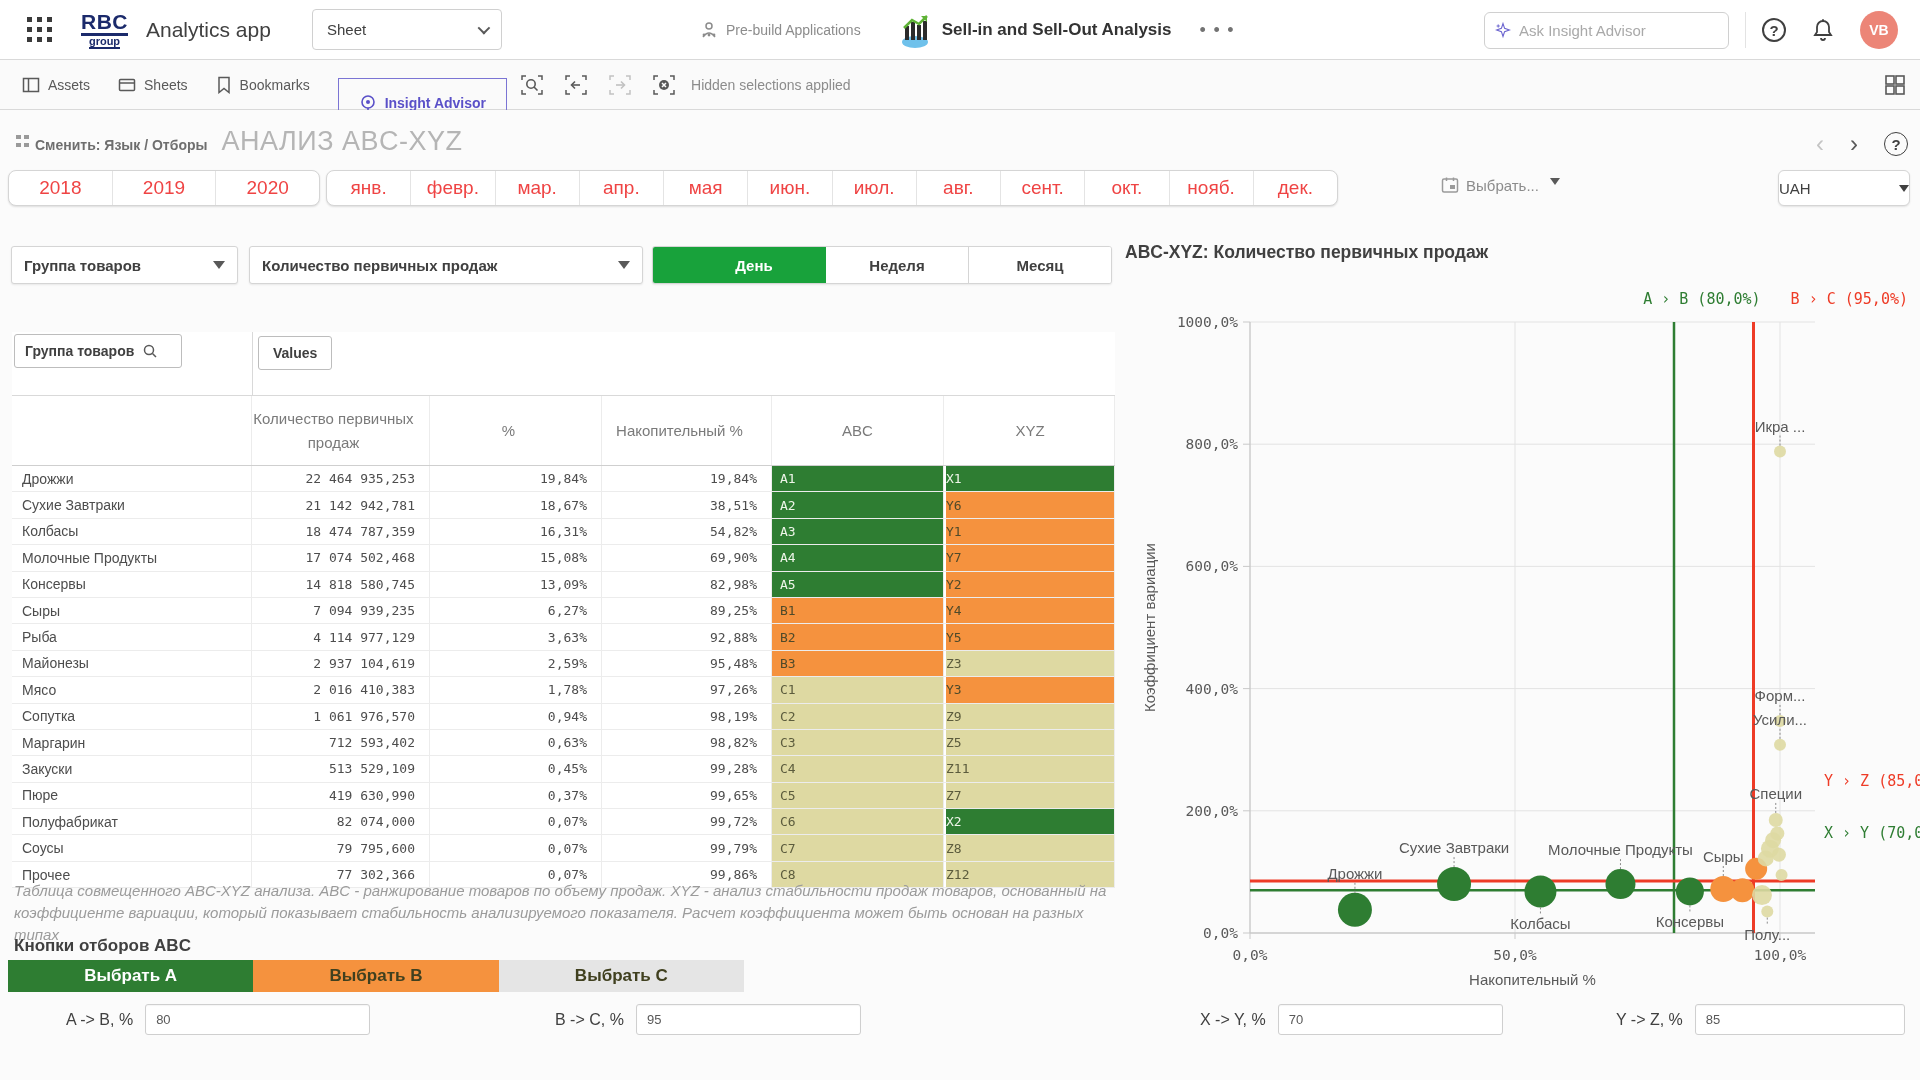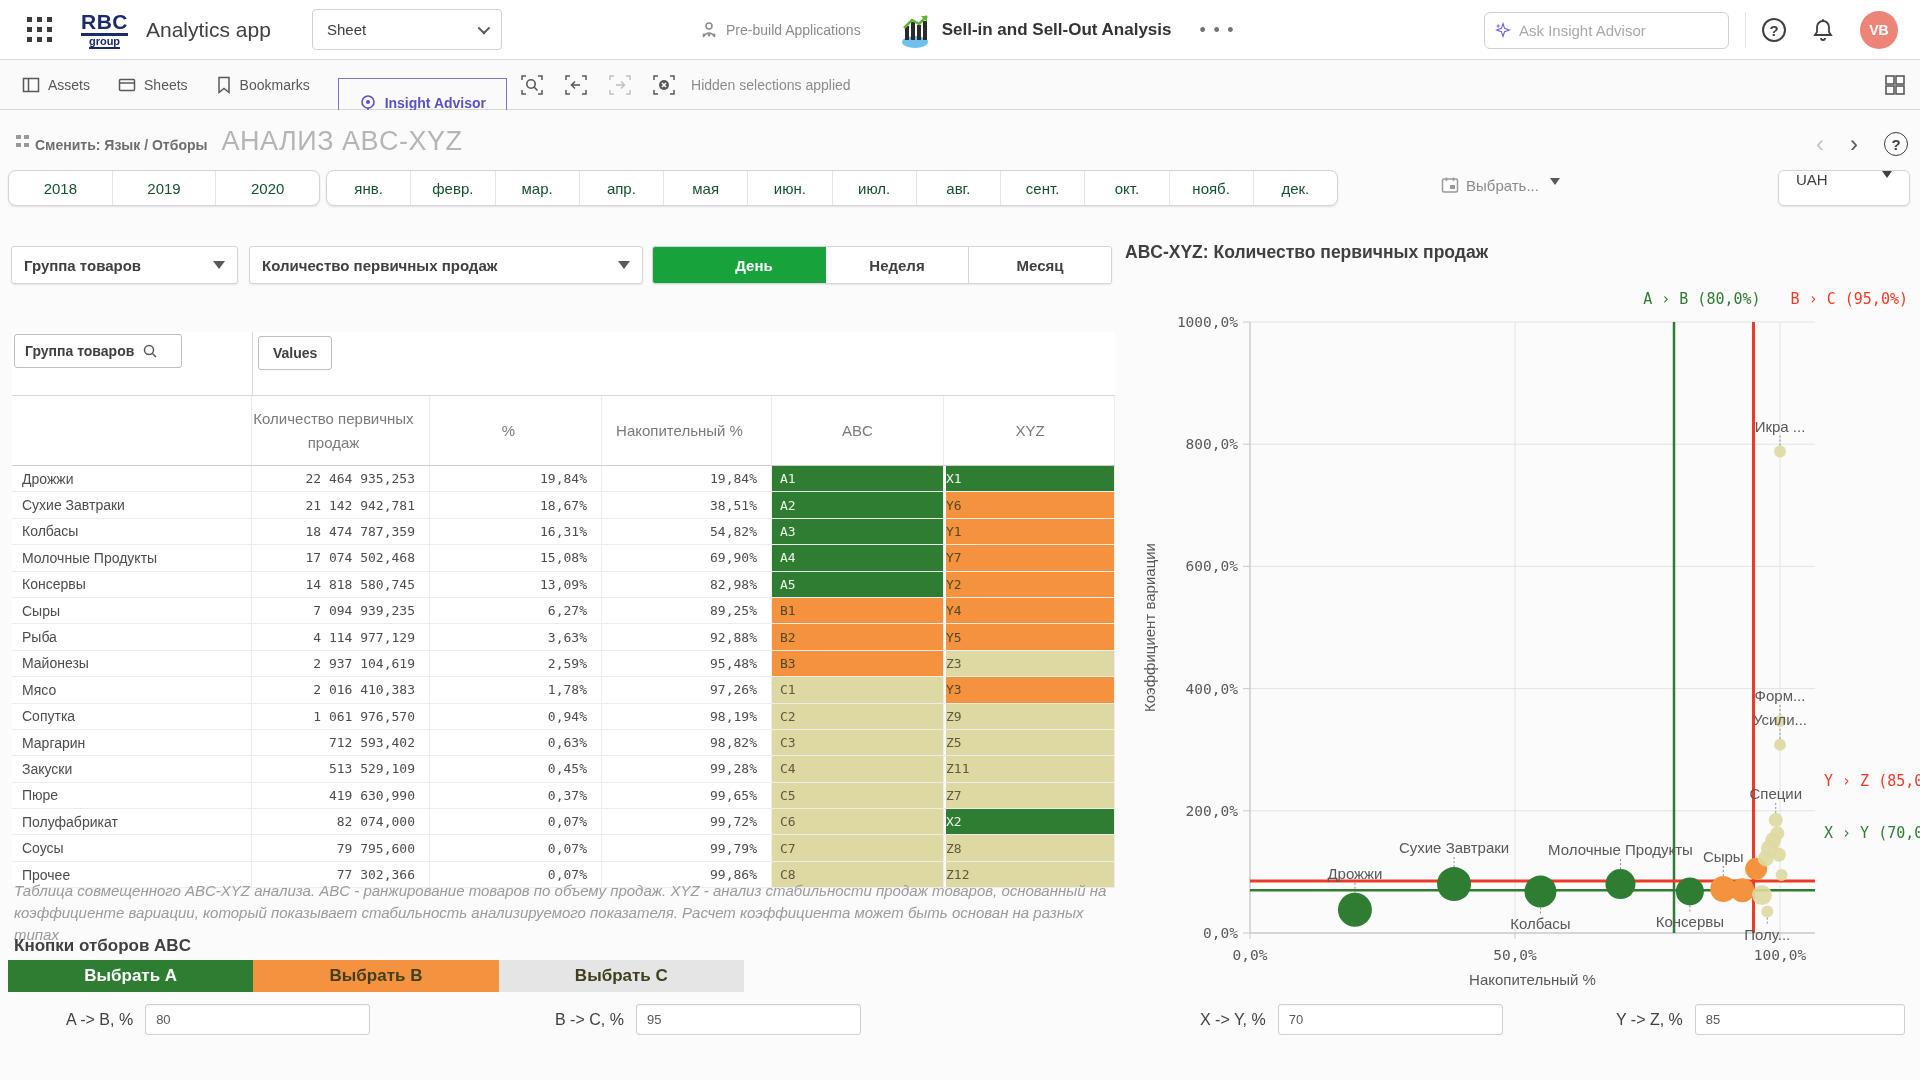--- a/index.html
+++ b/index.html
@@ -70,32 +70,32 @@
   .breadcrumb { font-size:14px; font-weight:700; color:#6e6e6e; cursor:pointer; }
   .page-title { margin-left:14px; font-size:27px; color:#b5b5b5; letter-spacing:.5px; }
   .nav-arrows { position:absolute; right:12px; top:22px; display:flex; align-items:center; gap:26px; }
   .nav-chev { font-size:24px; line-height:1; cursor:pointer; color:#595959; }
   .nav-chev.dim { color:#c4c4c4; }
 
   
   .pill-group { position:absolute; top:60px; height:36px; display:flex; background:#fff;
                 border:1px solid #d5d5d5; border-radius:8px; overflow:hidden;
                 box-shadow:0 1px 2px rgba(0,0,0,.12); }
-  .pill { flex:1; display:flex; align-items:center; justify-content:center; font-size:15px;
-          color:#14532d; border-right:1px solid #e4e4e4; cursor:pointer; white-space:nowrap; }
+  .pill { flex:1; display:flex; align-items:center; justify-content:center; font-size:19px;
+          color:#ef4444; border-right:1px solid #e4e4e4; cursor:pointer; white-space:nowrap; }
   .pill:last-child { border-right:none; }
   .years-group { left:8px; width:312px; }
   .months-group { left:326px; width:1012px; }
   .date-pick { position:absolute; left:1441px; top:66px; display:flex; align-items:center; gap:7px;
                color:#8c8c8c; font-size:15px; cursor:pointer; }
   .date-pick .tri { width:0; height:0; border-left:5px solid transparent; border-right:5px solid transparent;
                     border-top:7px solid #595959; margin-left:4px; margin-top:-8px; }
   .uah-select { position:absolute; left:1778px; top:60px; width:132px; height:36px; background:#fff;
                 border:1px solid #d5d5d5; border-radius:6px; box-shadow:0 1px 2px rgba(0,0,0,.1);
-                display:flex; align-items:flex-start; padding:0 17px; font-size:15px; cursor:pointer; }
+                display:flex; align-items:center; padding:0 0; font-size:15px; cursor:pointer; }
   .uah-select .tri { margin-left:auto; width:0; height:0; border-left:5px solid transparent;
                      border-right:5px solid transparent; border-top:7px solid #404040; }
 
   
   .select-box { position:absolute; top:136px; height:38px; background:#fff; border:1px solid #d5d5d5;
                 border-radius:3px; box-shadow:0 1px 2px rgba(0,0,0,.08); display:flex; align-items:center;
                 padding:0 12px; font-size:15px; font-weight:600; color:#404040; cursor:pointer; }
   .select-box .tri { margin-left:auto; width:0; height:0; border-left:6px solid transparent;
                      border-right:6px solid transparent; border-top:8px solid #595959; }
   .sel-group { left:11px; width:227px; }

